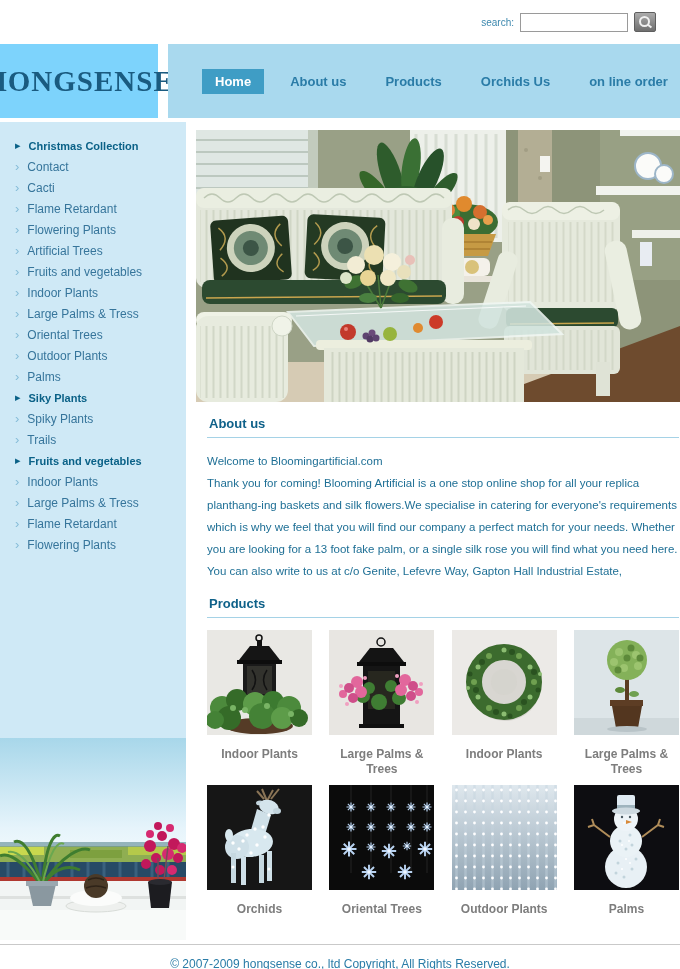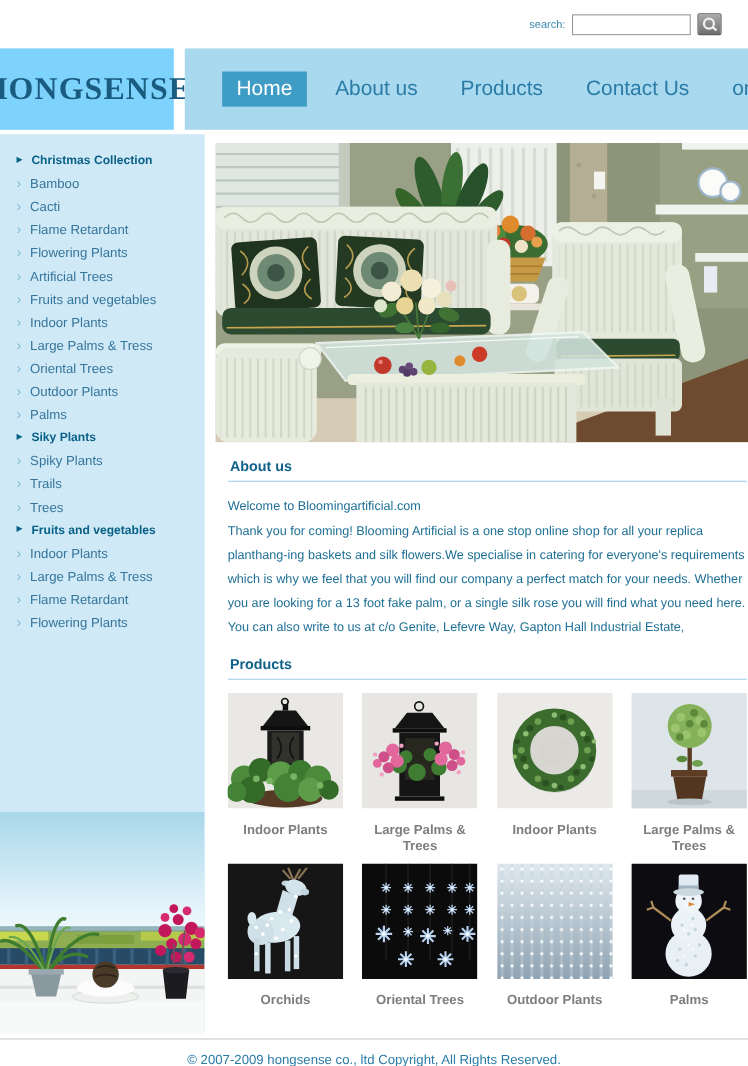--- a/index.html
+++ b/index.html
@@ -14,21 +14,21 @@
   .search-btn{width:22px;height:20px;border:1px solid #5f5f5f;background:linear-gradient(#ababab,#6f6f6f);
               display:flex;align-items:center;justify-content:center;cursor:pointer;padding:0;border-radius:2px;}
   .mag{position:relative;width:7px;height:7px;border:2px solid #f0f0f0;border-radius:50%;display:block;margin:-2px 0 0 -2px;}
   .mag::after{content:"";position:absolute;width:5px;height:2px;background:#f0f0f0;right:-4px;bottom:-2px;transform:rotate(40deg);}
 
   
   .header{display:flex;gap:10px;height:74px;}
   .logo-block{width:158px;background:#7dd3fc;display:flex;align-items:center;justify-content:center;}
   .logo{font-family:"Liberation Serif",serif;font-size:29px;font-weight:700;color:#1a5b80;letter-spacing:1px;}
   .nav-block{flex:1;background:#a9d9ee;display:flex;align-items:center;padding-left:34px;gap:13px;}
-  .nav-item{font-size:19px;font-weight:400;color:#2a7ca7;padding:5px 13px;cursor:pointer;white-space:nowrap;}
+  .nav-item{font-size:13px;font-weight:700;color:#2a7ca7;padding:5px 13px;cursor:pointer;white-space:nowrap;}
   .nav-item.active{background:#3f9dc5;color:#fff;}
 
   
   .bodyrow{display:flex;gap:10px;margin-top:4px;align-items:stretch;}
   .sidebar{width:186px;background:#cfe9f6;min-height:813px;display:flex;flex-direction:column;box-sizing:border-box;}
   .side-menu{list-style:none;margin:13px 0 0;padding:0 0 0 15px;}
   .side-item{display:flex;align-items:center;gap:8px;height:21px;cursor:pointer;}
   .chev{color:#85bcd8;font-size:13px;line-height:1;}
   .chev::before{content:"›";}
   .side-item.bold .chev{color:#0a6187;font-size:9px;}
@@ -66,37 +66,37 @@
   </div>
 
   <div class="header">
     <div class="logo-block">
       <span class="logo">HONGSENSE</span>
     </div>
     <div class="nav-block">
       <span class="nav-item active">Home</span>
       <span class="nav-item">About us</span>
       <span class="nav-item">Products</span>
-      <span class="nav-item">Contact Us</span>
+      <span class="nav-item">Orchids Us</span>
       <span class="nav-item">on line order</span>
     </div>
   </div>
 
   <div class="bodyrow">
 
     <aside class="sidebar">
       <ul class="side-menu">
 
       <li class="side-item bold">
             <span class="chev"></span>
             <span class="side-label">Christmas Collection</span>
           </li>
           <li class="side-item">
             <span class="chev"></span>
-            <span class="side-label">Bamboo</span>
+            <span class="side-label">Contact</span>
           </li>
           <li class="side-item">
             <span class="chev"></span>
             <span class="side-label">Cacti</span>
           </li>
           <li class="side-item">
             <span class="chev"></span>
             <span class="side-label">Flame Retardant</span>
           </li>
           <li class="side-item">
@@ -135,24 +135,20 @@
             <span class="chev"></span>
             <span class="side-label">Siky Plants</span>
           </li>
           <li class="side-item">
             <span class="chev"></span>
             <span class="side-label">Spiky Plants</span>
           </li>
           <li class="side-item">
             <span class="chev"></span>
             <span class="side-label">Trails</span>
-          </li>
-          <li class="side-item">
-            <span class="chev"></span>
-            <span class="side-label">Trees</span>
           </li>
           <li class="side-item bold">
             <span class="chev"></span>
             <span class="side-label">Fruits and vegetables</span>
           </li>
           <li class="side-item">
             <span class="chev"></span>
             <span class="side-label">Indoor Plants</span>
           </li>
           <li class="side-item">

